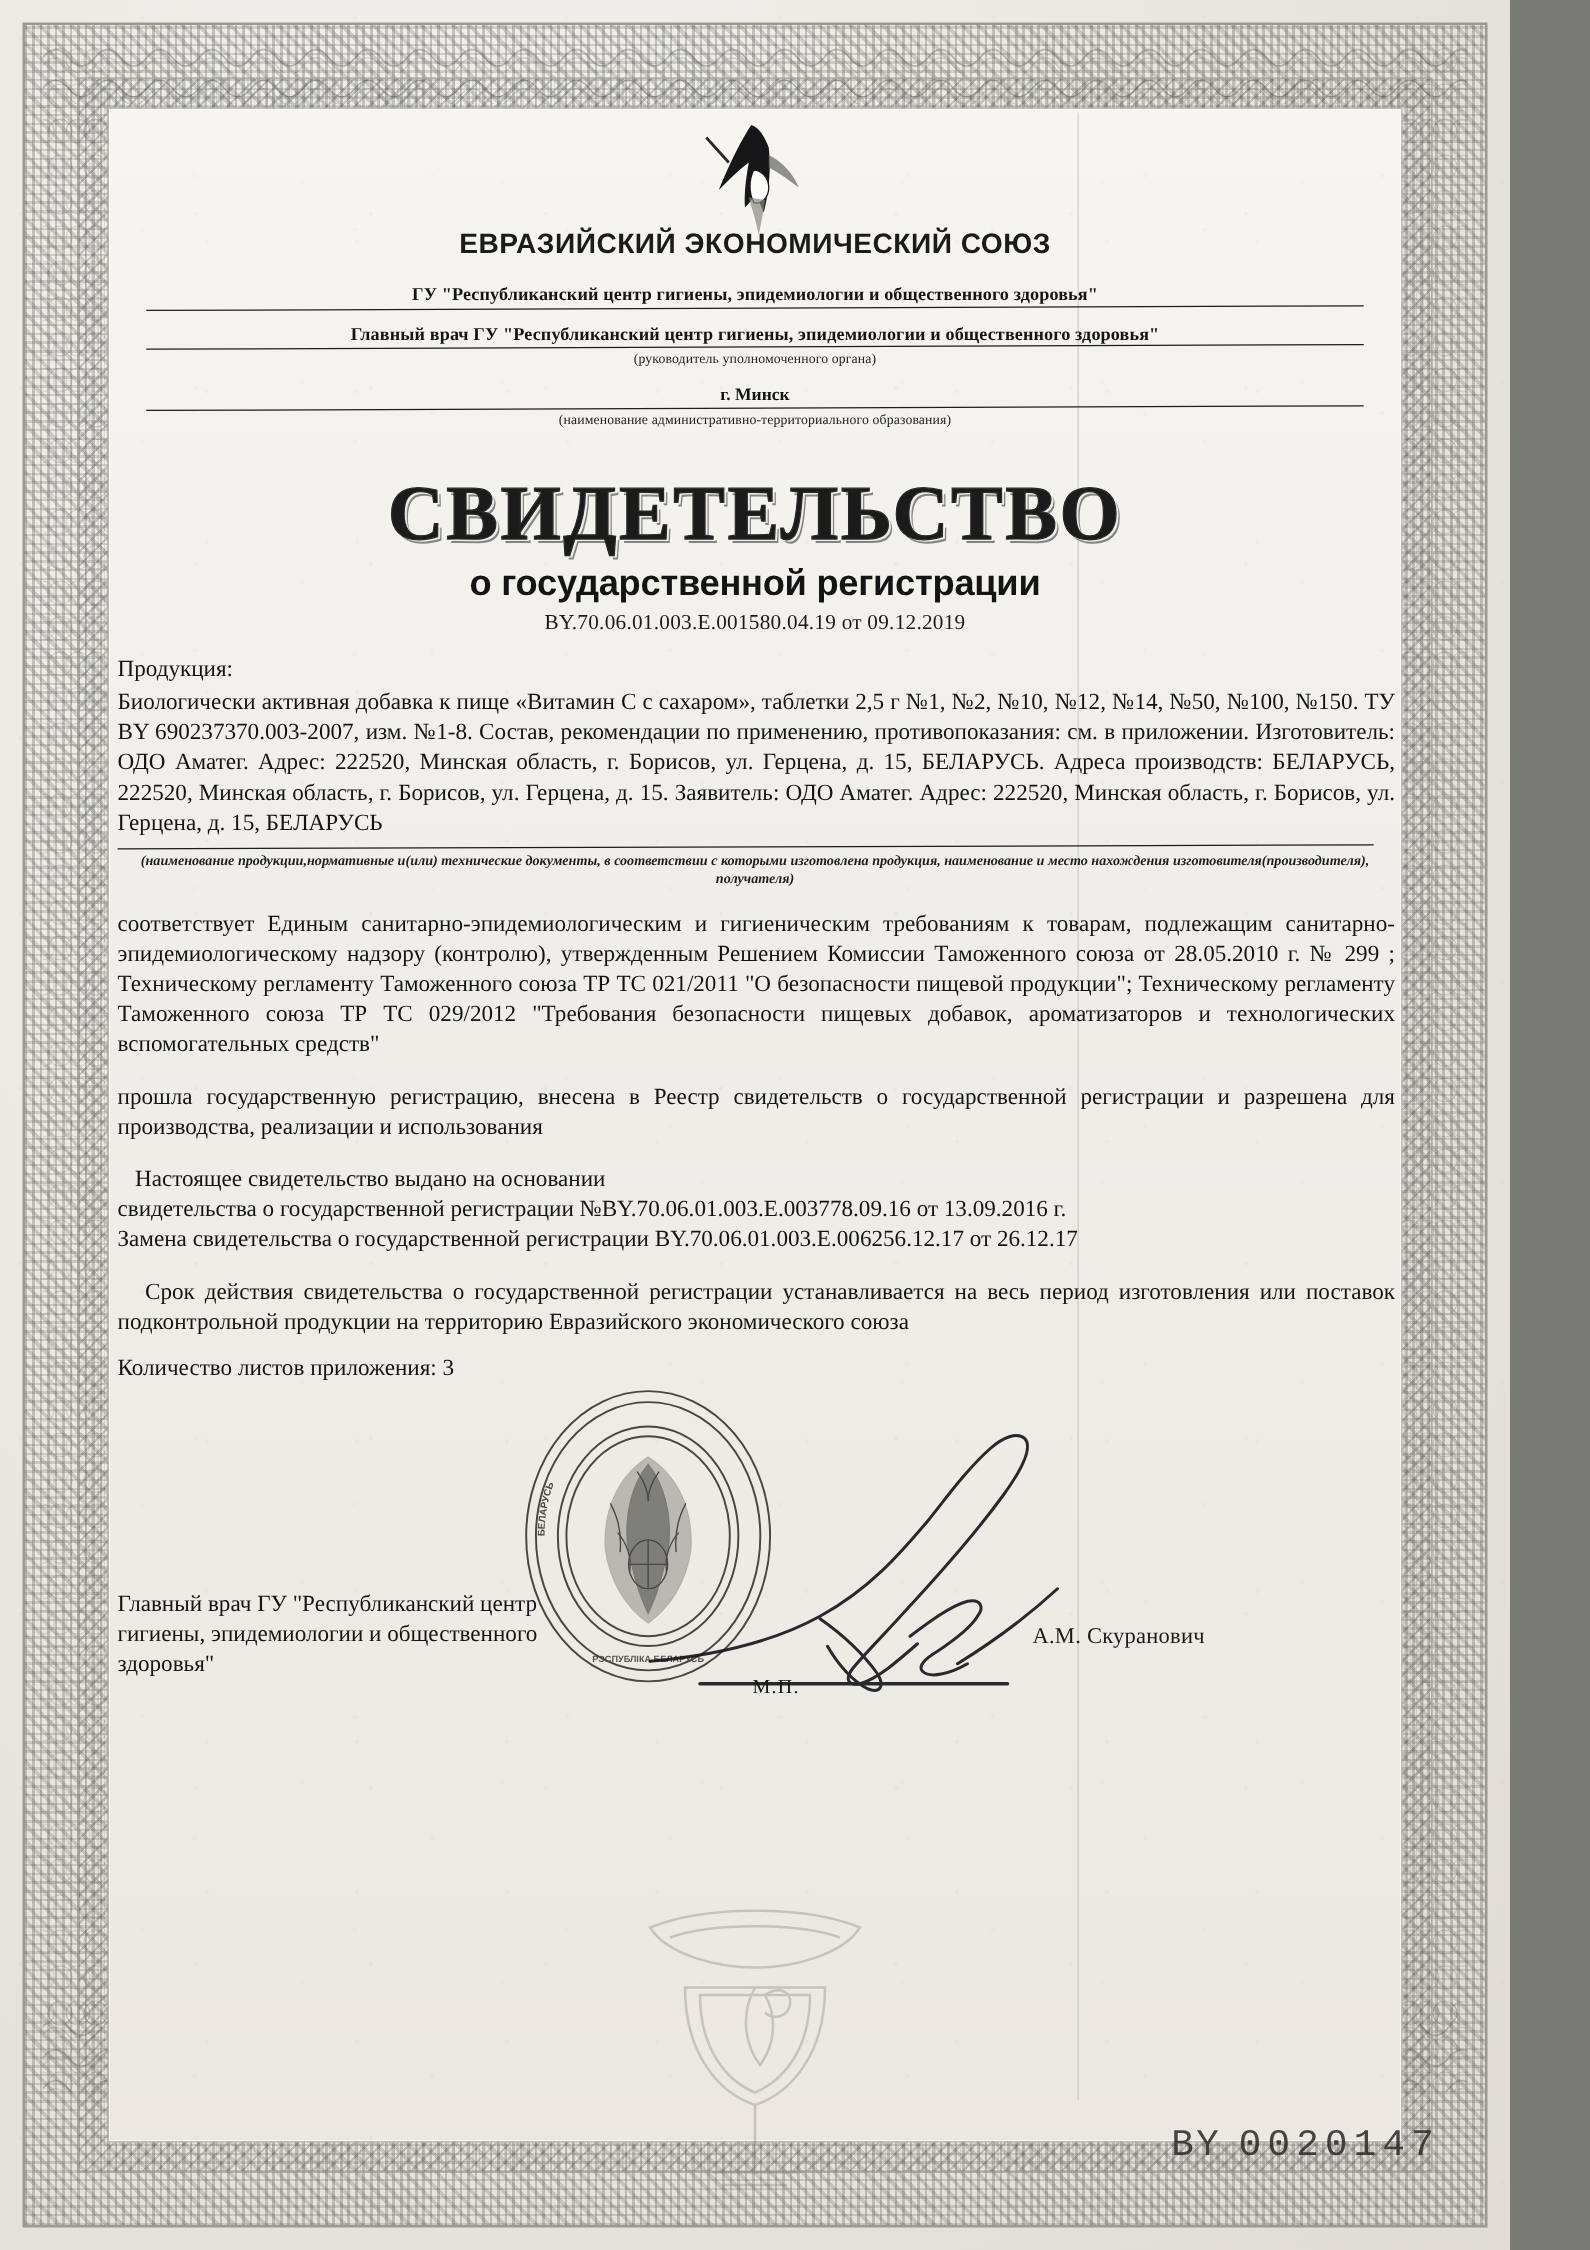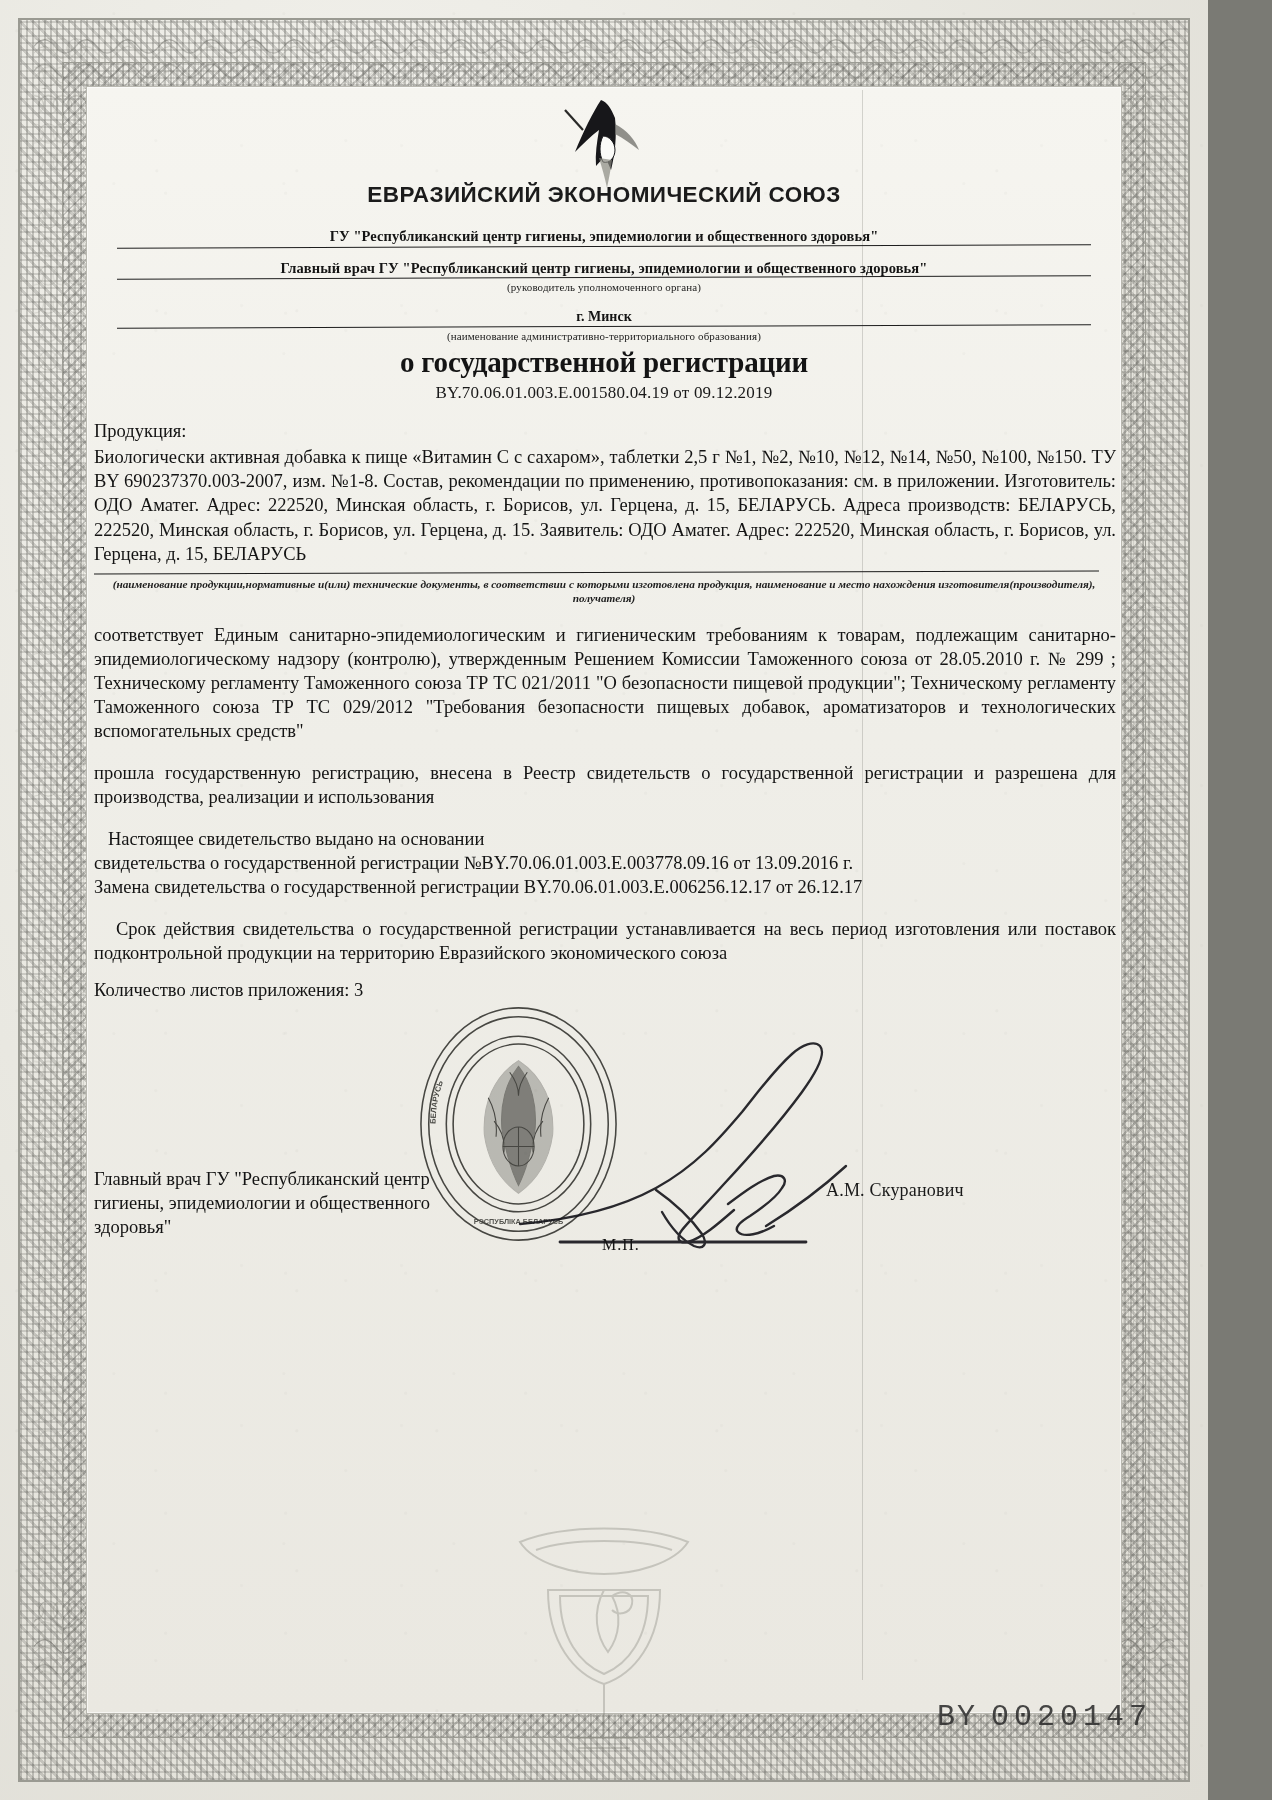--- a/index.html
+++ b/index.html
@@ -84,21 +84,21 @@
     font-family:"Liberation Serif", serif;
     font-size:62px;font-weight:700;letter-spacing:2px;color:#1b1b1b;
     text-shadow:
        2px 2px 0 rgba(255,255,255,.85),
        3px 3px 0 rgba(40,40,38,.55),
        -1px -1px 0 rgba(255,255,255,.7);
     -webkit-text-stroke:1px #2a2a28;
   }
   .sub-title{
     text-align:center;margin-top:4px;
-    font-family:Liberation Serif, serif;
+    font-family:Liberation Sans, sans-serif;
     font-size:29px;font-weight:700;color:#141414;letter-spacing:-.2px;
   }
   .reg-no{
     text-align:center;margin-top:4px;font-size:17px;color:#1a1a1a;letter-spacing:.2px;
   }
 
   .body-text{margin-top:16px;font-size:18.5px;line-height:1.30;color:#141414;}
   .label-line{margin-left:8px;}
   .para{
     margin-top:2px;text-align:justify;text-justify:inter-word;
@@ -118,21 +118,21 @@
 
   
   .sig-area{position:relative;height:300px;margin-top:6px;}
   .stamp{
     position:absolute;left:330px;top:-4px;width:205px;height:240px;opacity:.82;
   }
   .signature{
     position:absolute;left:420px;top:20px;width:430px;height:230px;opacity:.9;
   }
   .sig-name{
-    position:absolute;left:740px;top:172px;font-size:18px;color:#1a1a1a;
+    position:absolute;left:740px;top:185px;font-size:18px;color:#1a1a1a;
     letter-spacing:.2px;
   }
   .sig-title{
     position:absolute;left:8px;top:160px;font-size:18.5px;line-height:1.28;color:#141414;
     width:400px;
   }
   .mp{
     position:absolute;left:516px;top:228px;font-size:16px;color:#151515;letter-spacing:1px;
   }
 
@@ -202,20 +202,21 @@
       <div class="rule w2"></div>
       <div class="caption">(руководитель уполномоченного органа)</div>
     </div>
 
     <div>
       <div class="city">г. Минск</div>
       <div class="rule w3"></div>
       <div class="caption">(наименование административно-территориального образования)</div>
     </div>
 
+    <div class="main-title">СВИДЕТЕЛЬСТВО</div>
     <div class="sub-title">о государственной регистрации</div>
     <div class="reg-no">BY.70.06.01.003.Е.001580.04.19 от 09.12.2019</div>
 
     <div class="body-text">
 
       <div class="label-line">Продукция:</div>
       <div class="para">Биологически активная добавка к пище «Витамин С с сахаром», таблетки 2,5 г №1, №2, №10, №12, №14, №50, №100, №150. ТУ BY 690237370.003-2007, изм. №1-8. Состав, рекомендации по применению, противопоказания: см. в приложении. Изготовитель: ОДО Аматег. Адрес: 222520, Минская область, г. Борисов, ул. Герцена, д. 15, БЕЛАРУСЬ. Адреса производств: БЕЛАРУСЬ, 222520, Минская область, г. Борисов, ул. Герцена, д. 15. Заявитель: ОДО Аматег. Адрес: 222520, Минская область, г. Борисов, ул. Герцена, д. 15, БЕЛАРУСЬ</div>
       <div class="thin-rule"></div>
       <div class="fine-italic">(наименование продукции,нормативные и(или) технические документы, в соответствии с которыми изготовлена продукция, наименование и место нахождения изготовителя(производителя), получателя)</div>
 

